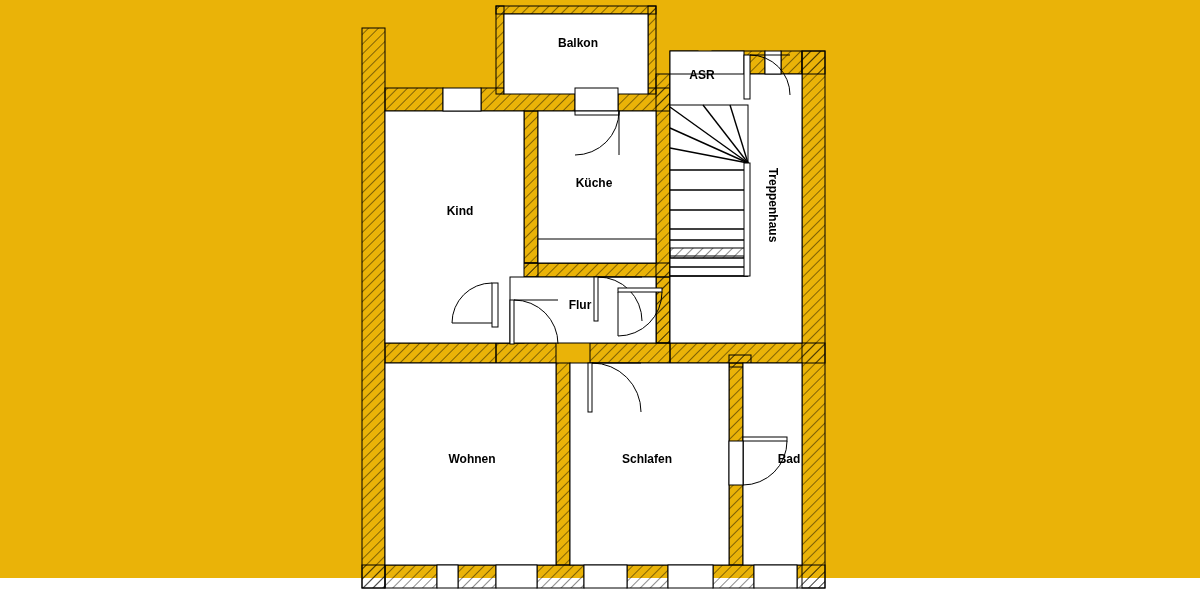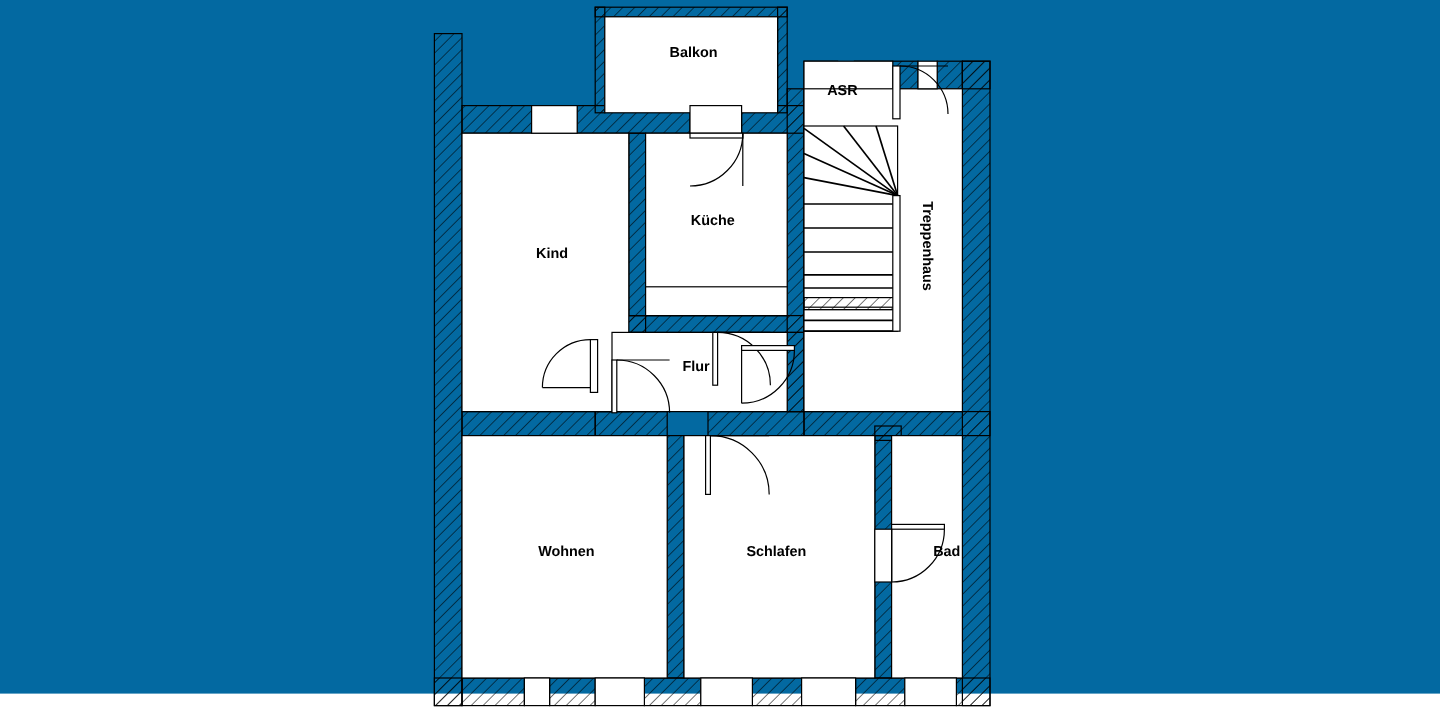--- a/index.html
+++ b/index.html
@@ -10,21 +10,21 @@
   body {
     width: 1200px;
     height: 600px;
     overflow: hidden;
     font-family: "Liberation Sans", sans-serif;
   }
   #floorplan-root {
     position: relative;
     width: 1200px;
     height: 578px;
-    background: #0369a1;
+    background: #eab308;
   }
   svg#plan {
     display: block;
     width: 1200px;
     height: 600px;
   }
   .room-label {
     font-family: "Liberation Sans", sans-serif;
     font-size: 12px;
     font-weight: bold;

